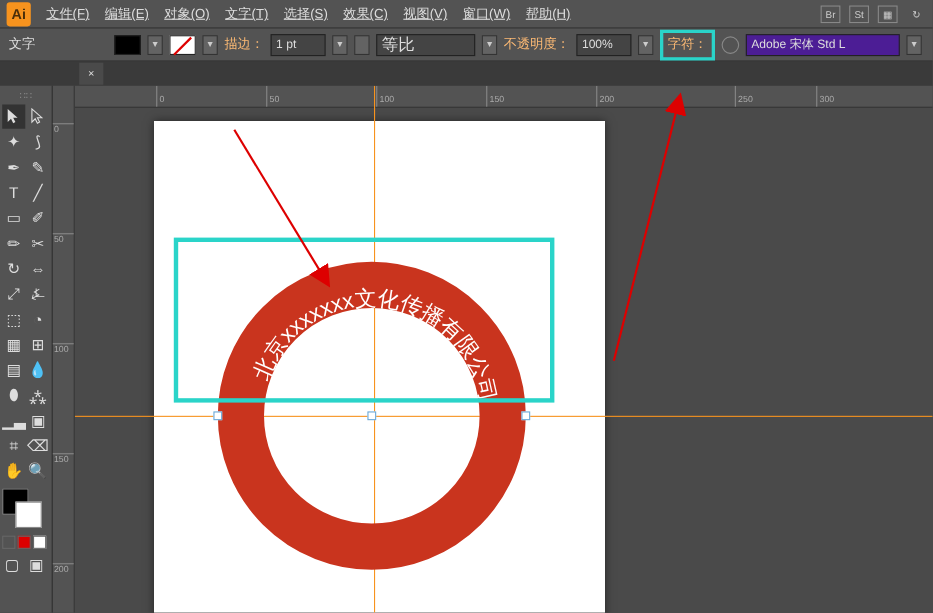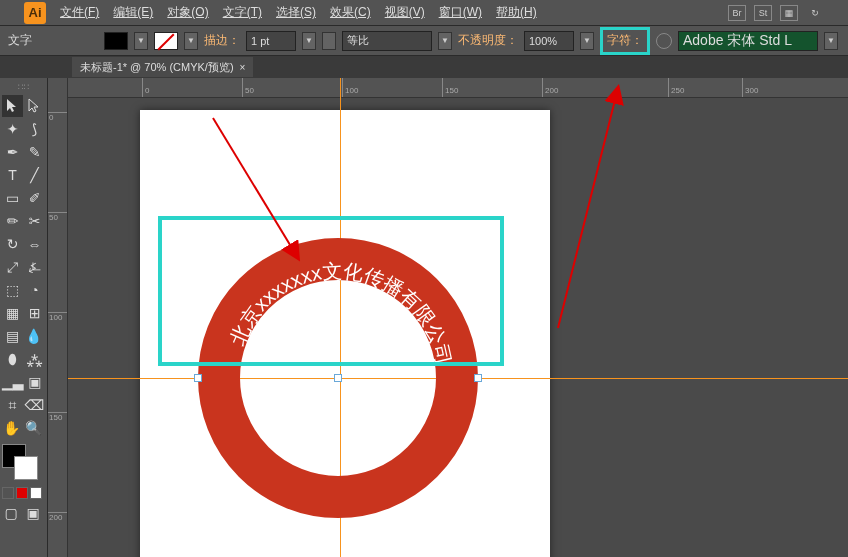--- a/index.html
+++ b/index.html
@@ -1,34 +1,34 @@
 <!DOCTYPE html>
 <html><head>
 <meta charset="utf-8">
 <style>
 * { margin: 0; padding: 0; box-sizing: border-box; font-family: "Microsoft YaHei", sans-serif; }
 body { background: #4a4a4a; width: 848px; height: 557px; overflow: hidden; font-size: 12px; color: #ccc; }
 
-.menubar { height: 26px; background: #535353; display: flex; align-items: center; padding: 0 24px; gap: 2px; border-bottom: 1px solid #2a2a2a; }
+.menubar { height: 26px; background: #535353; display: flex; align-items: center; padding: 0 6px; gap: 2px; border-bottom: 1px solid #2a2a2a; }
 .ai-logo { width: 22px; height: 22px; background: #f7931e; color: #4a2e0a; font-weight: bold; display: flex; align-items: center; justify-content: center; font-size: 13px; border-radius: 3px; margin-right: 6px; }
 .menu-item { padding: 2px 6px; cursor: pointer; color: #ddd; font-size: 12px; text-decoration: underline; }
 .menu-right { margin-left: auto; display: flex; gap: 8px; align-items: center; }
 .menu-icon { width: 18px; height: 16px; border: 1px solid #888; display: flex; align-items: center; justify-content: center; font-size: 9px; }
 
 .optbar { height: 30px; background: #535353; display: flex; align-items: center; padding: 0 8px; gap: 6px; border-bottom: 1px solid #2a2a2a; }
 .opt-label { color: #ddd; font-size: 12px; }
 .opt-label-orange { color: #fdba74; font-size: 12px; }
 .swatch { width: 24px; height: 18px; border: 1px solid #222; position: relative; }
 .swatch-black { background: #000; }
 .swatch-none { background: #fff; }
 .swatch-none::after { content: ""; position: absolute; left: 0; right: 0; top: 50%; border-top: 2px solid #d00; transform: rotate(-45deg); }
 .dd { width: 14px; height: 18px; background: #636363; border: 1px solid #333; display: flex; align-items: center; justify-content: center; font-size: 8px; }
 .num-input { width: 50px; height: 20px; background: #444; border: 1px solid #222; color: #ddd; padding: 0 4px; font-size: 11px; }
-.sel-input { width: 90px; height: 20px; background: #444; border: 1px solid #222; color: #ddd; padding: 0 4px; font-size: 11px; }
-.font-input { width: 140px; height: 20px; background: #14532d; border: 1px solid #222; color: #ddd; padding: 0 4px; font-size: 14px; }
+.sel-input { width: 90px; height: 20px; background: #444; border: 1px solid #222; color: #ddd; padding: 0 4px; font-size: 15px; }
+.font-input { width: 140px; height: 20px; background: #4c1d95; border: 1px solid #222; color: #ddd; padding: 0 4px; font-size: 11px; }
 .highlight-box { border: 3px solid #2ad4c9; padding: 2px 4px; height: 28px; display: flex; align-items: center; }
 
 .tabbar { height: 22px; background: #3a3a3a; display: flex; align-items: center; padding-left: 72px; }
 .doc-tab { background: #4a4a4a; padding: 2px 8px; font-size: 11px; color: #ddd; display: flex; align-items: center; gap: 6px; height: 20px; }
 .tab-close { font-size: 10px; cursor: pointer; }
 
 .workspace { display: flex; height: 479px; }
 
 .toolbar { width: 48px; background: #535353; display: flex; flex-direction: column; padding: 2px; gap: 1px; border-right: 1px solid #2a2a2a; }
 .tool-row { display: flex; gap: 1px; }
@@ -104,21 +104,20 @@
   <div class="highlight-box">
     <span class="opt-label-orange">字符：</span>
   </div>
   <div style="width:16px;height:16px;border:1px solid #888;border-radius:50%"></div>
   <input class="font-input" value="Adobe 宋体 Std L" style="">
   <div class="dd">▼</div>
 </div>
 
 <div class="tabbar">
   <div class="doc-tab">
-    <span>未标题-1* @ 70% (CMYK/预览)</span>
     <span class="tab-close">×</span>
   </div>
 </div>
 
 <div class="workspace">
 
   <div class="toolbar">
     <div style="text-align:center;font-size:9px;color:#888;padding:2px 0">∷∷</div>
     <div class="tool-row">
         <div class="tool active">

